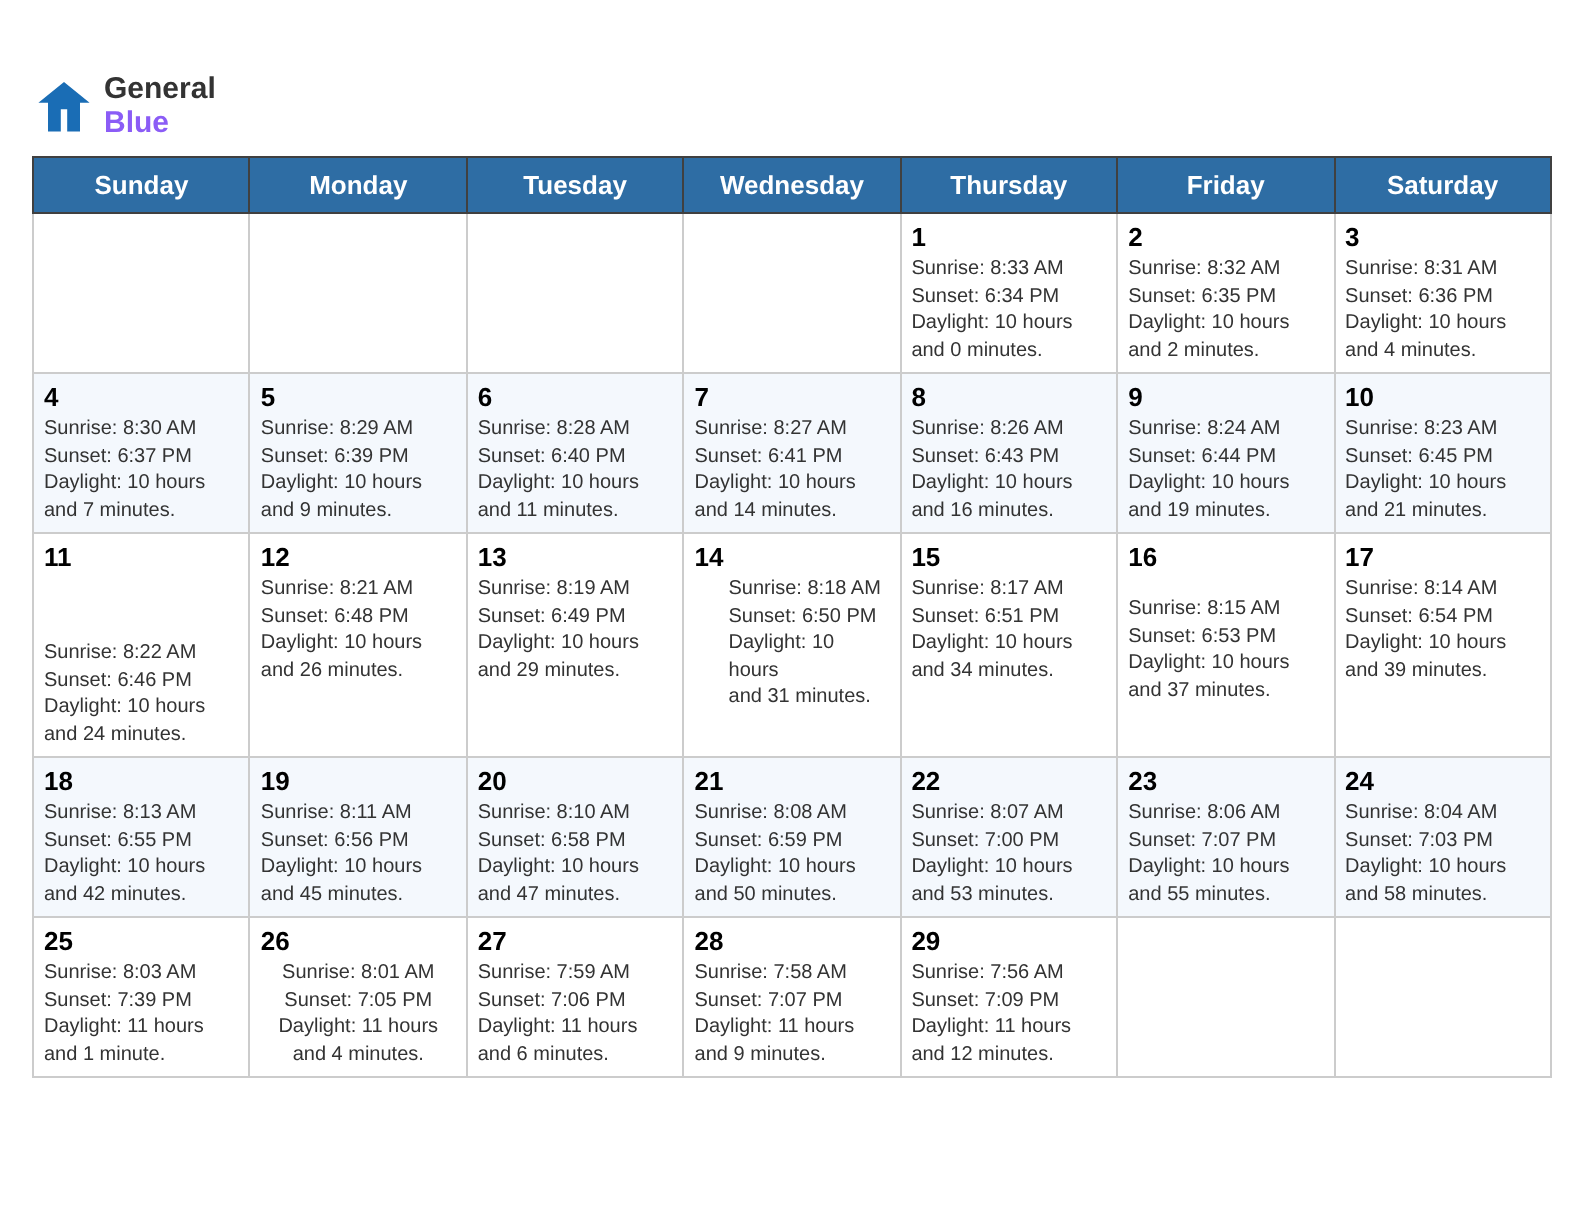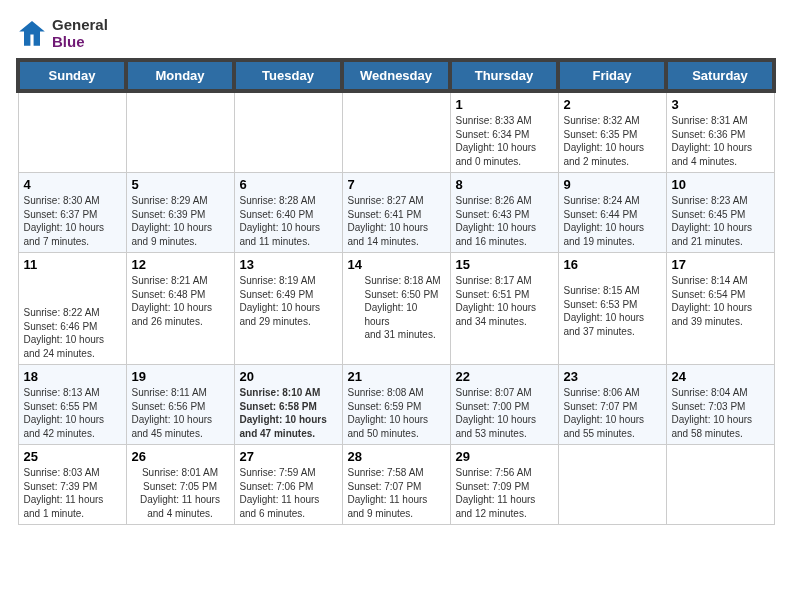--- a/index.html
+++ b/index.html
@@ -13,20 +13,21 @@
     .header-area {
       display: flex;
       justify-content: space-between;
       align-items: flex-start;
       margin-bottom: 8px;
     }
     .logo {
       display: flex;
       align-items: center;
       gap: 4px;
+      margin-top: 20px;
     }
     .logo-icon {
       width: 32px;
       height: 32px;
     }
     .title-area { text-align: right; }
     .month-title {
       font-size: 36px;
       font-weight: bold;
       color: #333;
@@ -39,21 +40,21 @@
       width: 100%;
       border-collapse: collapse;
       border: 1px solid #ccc;
     }
     .calendar th {
       background: #2e6da4;
       color: #fff;
       text-align: center;
       padding: 6px 4px;
       font-size: 13px;
-      border: 4px solid #404040;
+      border: 1px solid #404040;
     }
     .calendar td {
       vertical-align: top;
       border: 1px solid #ccc;
       padding: 4px 5px;
       width: 108px;
       min-height: 90px;
     }
     .day-num {
       font-weight: bold;
@@ -76,21 +77,21 @@
 
 <div class="header-area">
   <div class="logo">
     <svg class="logo-icon" viewBox="0 0 40 40">
       <rect x="0" y="0" width="40" height="40" fill="white"></rect>
 
       <polygon points="20,5 36,18 30,18 30,36 22,36 22,22 18,22 18,36 10,36 10,18 4,18" fill="#1a6db5"></polygon>
     </svg>
     <div>
       <div style="font-weight:bold;font-size:15px;color:#333;">General</div>
-      <div style="font-weight:bold;font-size:15px;color:#701a75;">Blue</div>
+      <div style="font-weight:bold;font-size:15px;color:#8b5cf6;">Blue</div>
     </div>
   </div>
 </div>
 
 <table class="calendar">
   <thead>
     <tr>
     <th>Sunday</th>
         <th>Monday</th>
         <th>Tuesday</th>
@@ -240,21 +241,21 @@
         </td>
         <td>
           <span class="day-num">19</span>
           <div class="day-info" style="white-space: pre-line;">Sunrise: 8:11 AM
 Sunset: 6:56 PM
 Daylight: 10 hours
 and 45 minutes.</div>
         </td>
         <td>
           <span class="day-num">20</span>
-          <div class="day-info" style="white-space: pre-line; font-weight: bold;">Sunrise: 8:10 AM
+          <div class="day-info" style="white-space: pre-line;">Sunrise: 8:10 AM
 Sunset: 6:58 PM
 Daylight: 10 hours
 and 47 minutes.</div>
         </td>
         <td>
           <span class="day-num">21</span>
           <div class="day-info" style="white-space: pre-line;">Sunrise: 8:08 AM
 Sunset: 6:59 PM
 Daylight: 10 hours
 and 50 minutes.</div>

